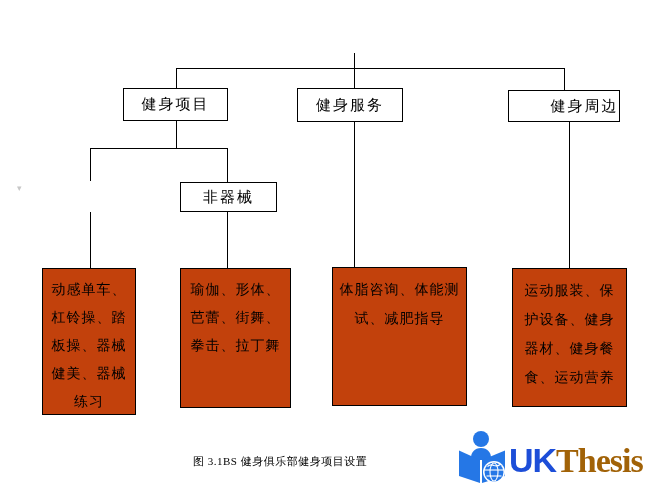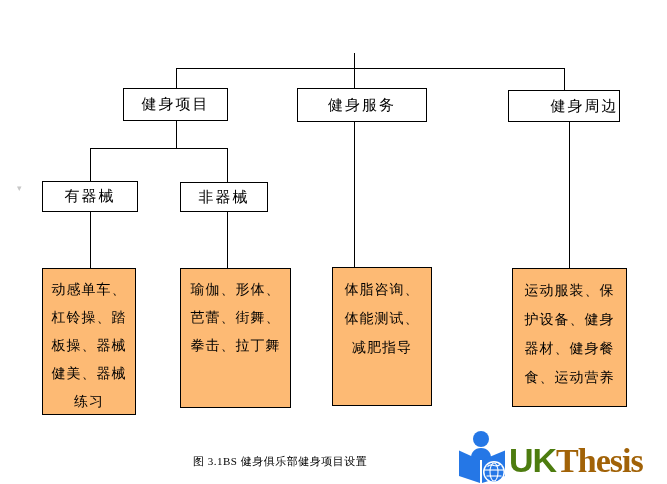--- a/index.html
+++ b/index.html
@@ -11,21 +11,21 @@
   }
   .stage{position:absolute;inset:0;}
   
   .node{
     position:absolute;background:#fff;border:1px solid #000;
     display:flex;align-items:center;justify-content:center;
     font-size:15px;letter-spacing:2px;box-sizing:border-box;white-space:nowrap;
   }
   
   .leaf{
-    position:absolute;background:#fdba74;border:1px solid #000;
+    position:absolute;background:#c2410c;border:1px solid #000;
     font-size:14px;line-height:28px;text-align:center;
     padding:7px 5px 0 5px;box-sizing:border-box;letter-spacing:1px;
   }
   
   .vline{position:absolute;width:1px;background:#000;}
   .hline{position:absolute;height:1px;background:#000;}
   
   .caption{
     position:absolute;left:193px;top:454px;font-size:11px;letter-spacing:0.5px;
     white-space:nowrap;
@@ -61,33 +61,32 @@
   <div class="vline" style="left:227px;top:148px;height:34px;"></div>
 
   <div class="vline" style="left:90px;top:212px;height:56px;"></div>
   <div class="vline" style="left:227px;top:212px;height:56px;"></div>
   <div class="vline" style="left:354px;top:122px;height:145px;"></div>
   <div class="vline" style="left:569px;top:122px;height:146px;"></div>
 
 
   <div class="node" style="left:123px;top:88px;width:105px;height:33px;">健身项目</div>
 
-  <div class="node" style="left:297px;top:88px;width:130px;height:34px;">健身服务</div>
+  <div class="node" style="left:297px;top:88px;width:106px;height:34px;">健身服务</div>
 
   <div class="node" style="left:508px;top:90px;width:112px;height:32px;padding-left:41px;">健身周边</div>
 
-  <div class="node" style="left:42px;top:181px;width:96px;height:31px;">有器械</div>
 
-  <div class="node" style="left:180px;top:182px;width:88px;height:30px;">非器械</div>
+  <div class="node" style="left:180px;top:182px;width:97px;height:30px;">非器械</div>
 
   <div class="leaf" style="left:42px;top:268px;width:94px;height:147px;">动感单车、杠铃操、踏板操、器械健美、器械练习</div>
 
   <div class="leaf" style="left:180px;top:268px;width:111px;height:140px;">瑜伽、形体、芭蕾、街舞、拳击、拉丁舞</div>
 
-  <div class="leaf" style="left:332px;top:267px;width:100px;height:139px;line-height:29px;">体脂咨询、体能测试、减肥指导</div>
+  <div class="leaf" style="left:332px;top:267px;width:135px;height:139px;line-height:29px;">体脂咨询、体能测试、减肥指导</div>
 
   <div class="leaf" style="left:512px;top:268px;width:115px;height:139px;line-height:29px;">运动服装、保护设备、健身器材、健身餐食、运动营养</div>
 
   <div class="stray">▾</div>
 
   <div class="caption">图 3.1BS 健身俱乐部健身项目设置</div>
 
   <div class="logo">
     <svg class="logo-icon" viewBox="0 0 50 54">
 
@@ -100,17 +99,17 @@
       <path d="M25,30 L48,20.5 L48,46 L25,53 Z" fill="#2577e6"></path>
 
       <circle cx="37" cy="42" r="11" fill="#ffffff"></circle>
       <circle cx="37" cy="42" r="9.5" fill="#2577e6"></circle>
       <ellipse cx="37" cy="42" rx="4" ry="9" fill="none" stroke="#ffffff" stroke-width="1.1"></ellipse>
       <path d="M28,40 h18" stroke="#ffffff" stroke-width="1.1" fill="none"></path>
       <path d="M29.5,46 h15" stroke="#ffffff" stroke-width="1.1" fill="none"></path>
       <path d="M30.5,36.5 q3,-2.5 6.5,-1 q3.5,1.2 6,-1" stroke="#ffffff" stroke-width="1.3" fill="none"></path>
     </svg>
     <div class="logo-text">
-      <span style="color: #4d7c0f;">UK</span><span style="color: #a16207; font-family: Liberation Serif, serif;">Thesis</span>
+      <span style="color: #1d4ed8;">UK</span><span style="color: #a16207; font-family: Liberation Serif, serif;">Thesis</span>
     </div>
   </div>
 
 </div>
 
 </body></html>

